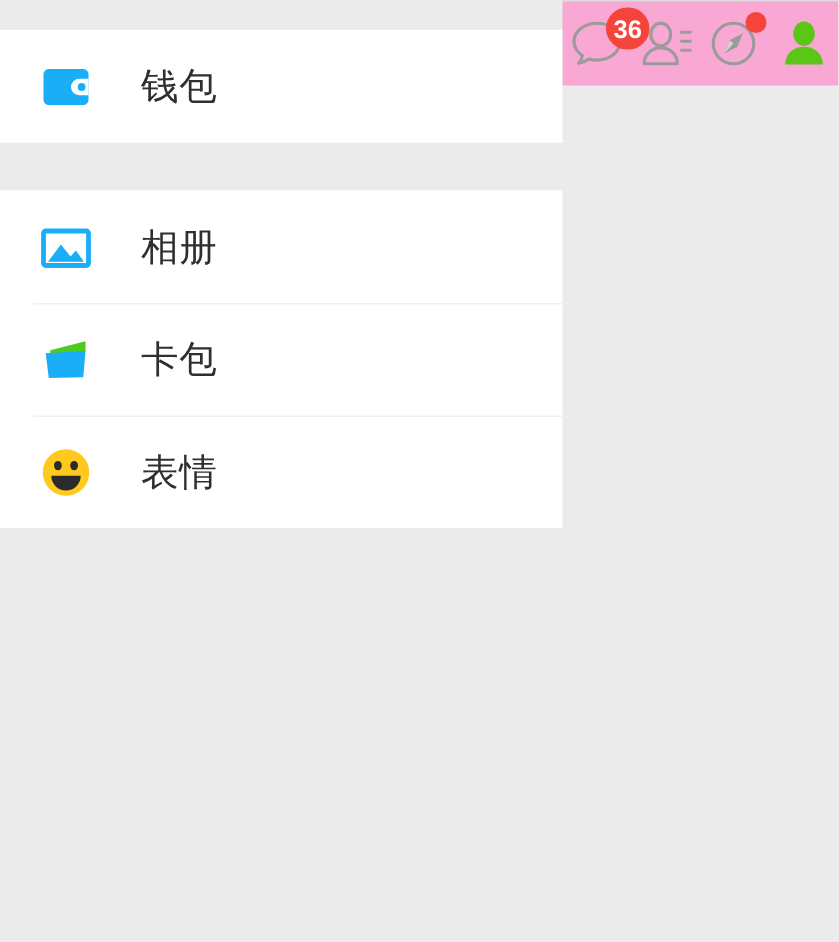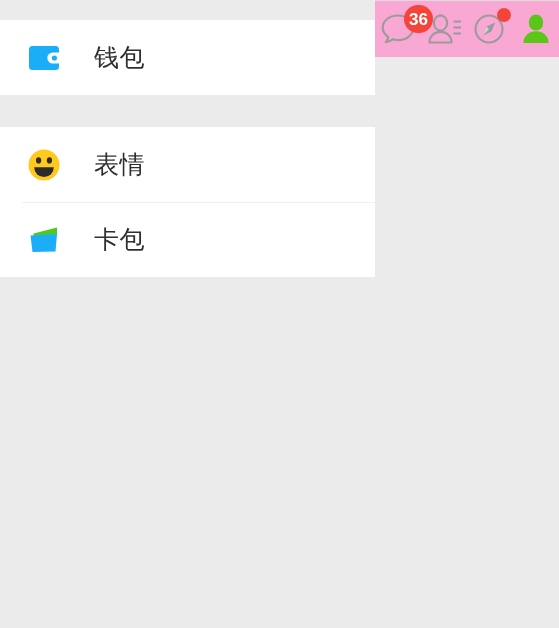--- a/index.html
+++ b/index.html
@@ -167,44 +167,53 @@
         </span>
         <span class="row-label">钱包</span>
       </div>
     </div>
 
     <div class="gap gap-mid"></div>
 
     <div class="group">
 
 
+      <div class="row">
+        <span class="icon-wrap">
+          <svg width="40" height="40" viewBox="0 0 40 40">
+            <rect x="5" y="9" width="30" height="23" rx="1.5" fill="none" stroke="#1aaef8" stroke-width="3.2"></rect>
+            <path d="M8 29.5 L16.6 18 L23 26 L26.6 22 L32 29.5 Z" fill="#1aaef8"></path>
+          </svg>
+        </span>
+        <span class="row-label">相册</span>
+      </div>
+
+      <div class="row">
+        <span class="icon-wrap">
+          <svg width="40" height="40" viewBox="0 0 40 40">
+            <path d="M9.5 13.5 L33 7.5 L33 14.5 L9.5 16.5 Z" fill="#4dc920"></path>
+            <path d="M6.5 15.5 L33 14 L31.5 31.5 L8.5 32 Z" fill="#1aaef8"></path>
+          </svg>
+        </span>
+        <span class="row-label">卡包</span>
+      </div>
 
       <div class="row">
         <span class="icon-wrap">
           <svg width="40" height="40" viewBox="0 0 40 40">
             <circle cx="20" cy="20" r="15.5" fill="#ffc91e"></circle>
             <ellipse cx="14.6" cy="15.4" rx="2.6" ry="3.1" fill="#2b2b2b"></ellipse>
             <ellipse cx="25.4" cy="15.4" rx="2.6" ry="3.1" fill="#2b2b2b"></ellipse>
             <path d="M10.2 22.2 h19.6 a9.8 9.8 0 0 1 -19.6 0 Z" fill="#2b2b2b"></path>
             <path d="M12.6 22.2 h14.8 a7.6 7.6 0 0 1 -14.8 0 Z" fill="#ffffff" opacity="0"></path>
           </svg>
         </span>
         <span class="row-label">表情</span>
       </div>
 
-      <div class="row">
-        <span class="icon-wrap">
-          <svg width="40" height="40" viewBox="0 0 40 40">
-            <path d="M9.5 13.5 L33 7.5 L33 14.5 L9.5 16.5 Z" fill="#4dc920"></path>
-            <path d="M6.5 15.5 L33 14 L31.5 31.5 L8.5 32 Z" fill="#1aaef8"></path>
-          </svg>
-        </span>
-        <span class="row-label">卡包</span>
-      </div>
-
     </div>
 
     <div class="gap gap-settings"></div>
 
 
     <div class="gap gap-bottom"></div>
 
   </div>
 
   <div class="tabbar">

